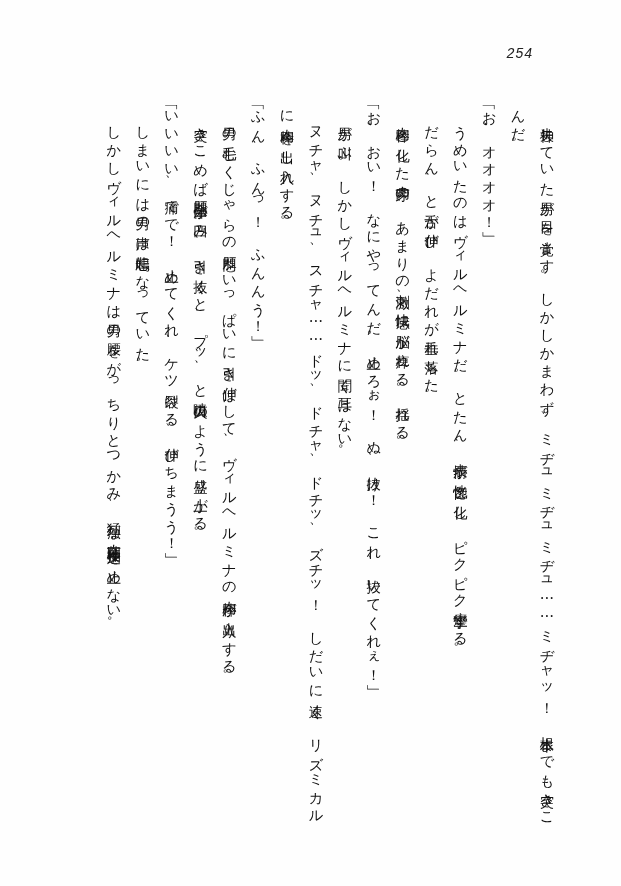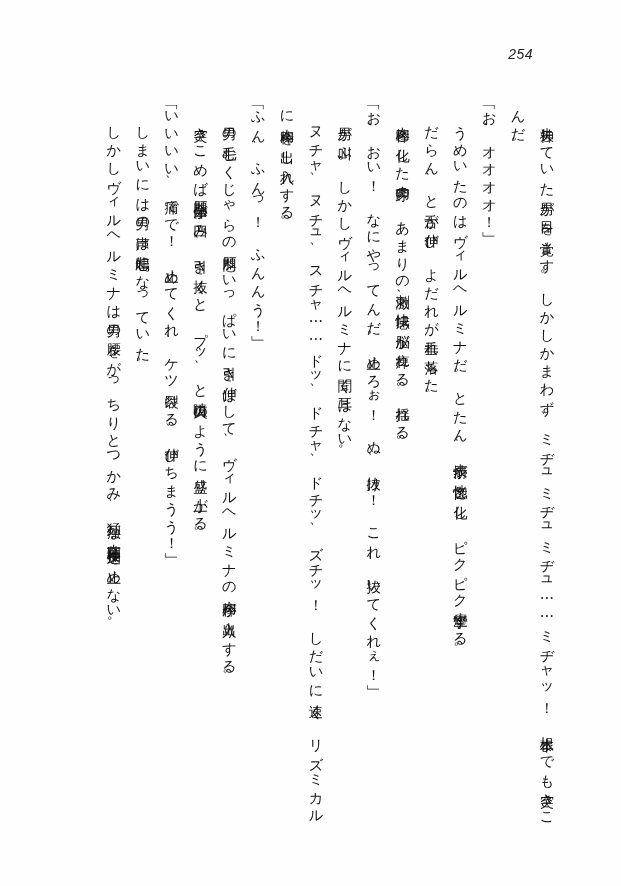--- a/index.html
+++ b/index.html
@@ -20,21 +20,21 @@
     width: 621px;
     height: 886px;
     box-sizing: border-box;
     background: #fefefe;
   }
 
   .page-number {
     position: absolute;
     top: 46px;
     right: 88px;
-    font-family: Liberation Sans, sans-serif;
+    font-family: Liberation Mono, monospace;
     font-style: italic;
     font-size: 14px;
     letter-spacing: 0.5px;
     color: #222;
   }
 
   
   .text-block {
     position: absolute;
     top: 100px;

